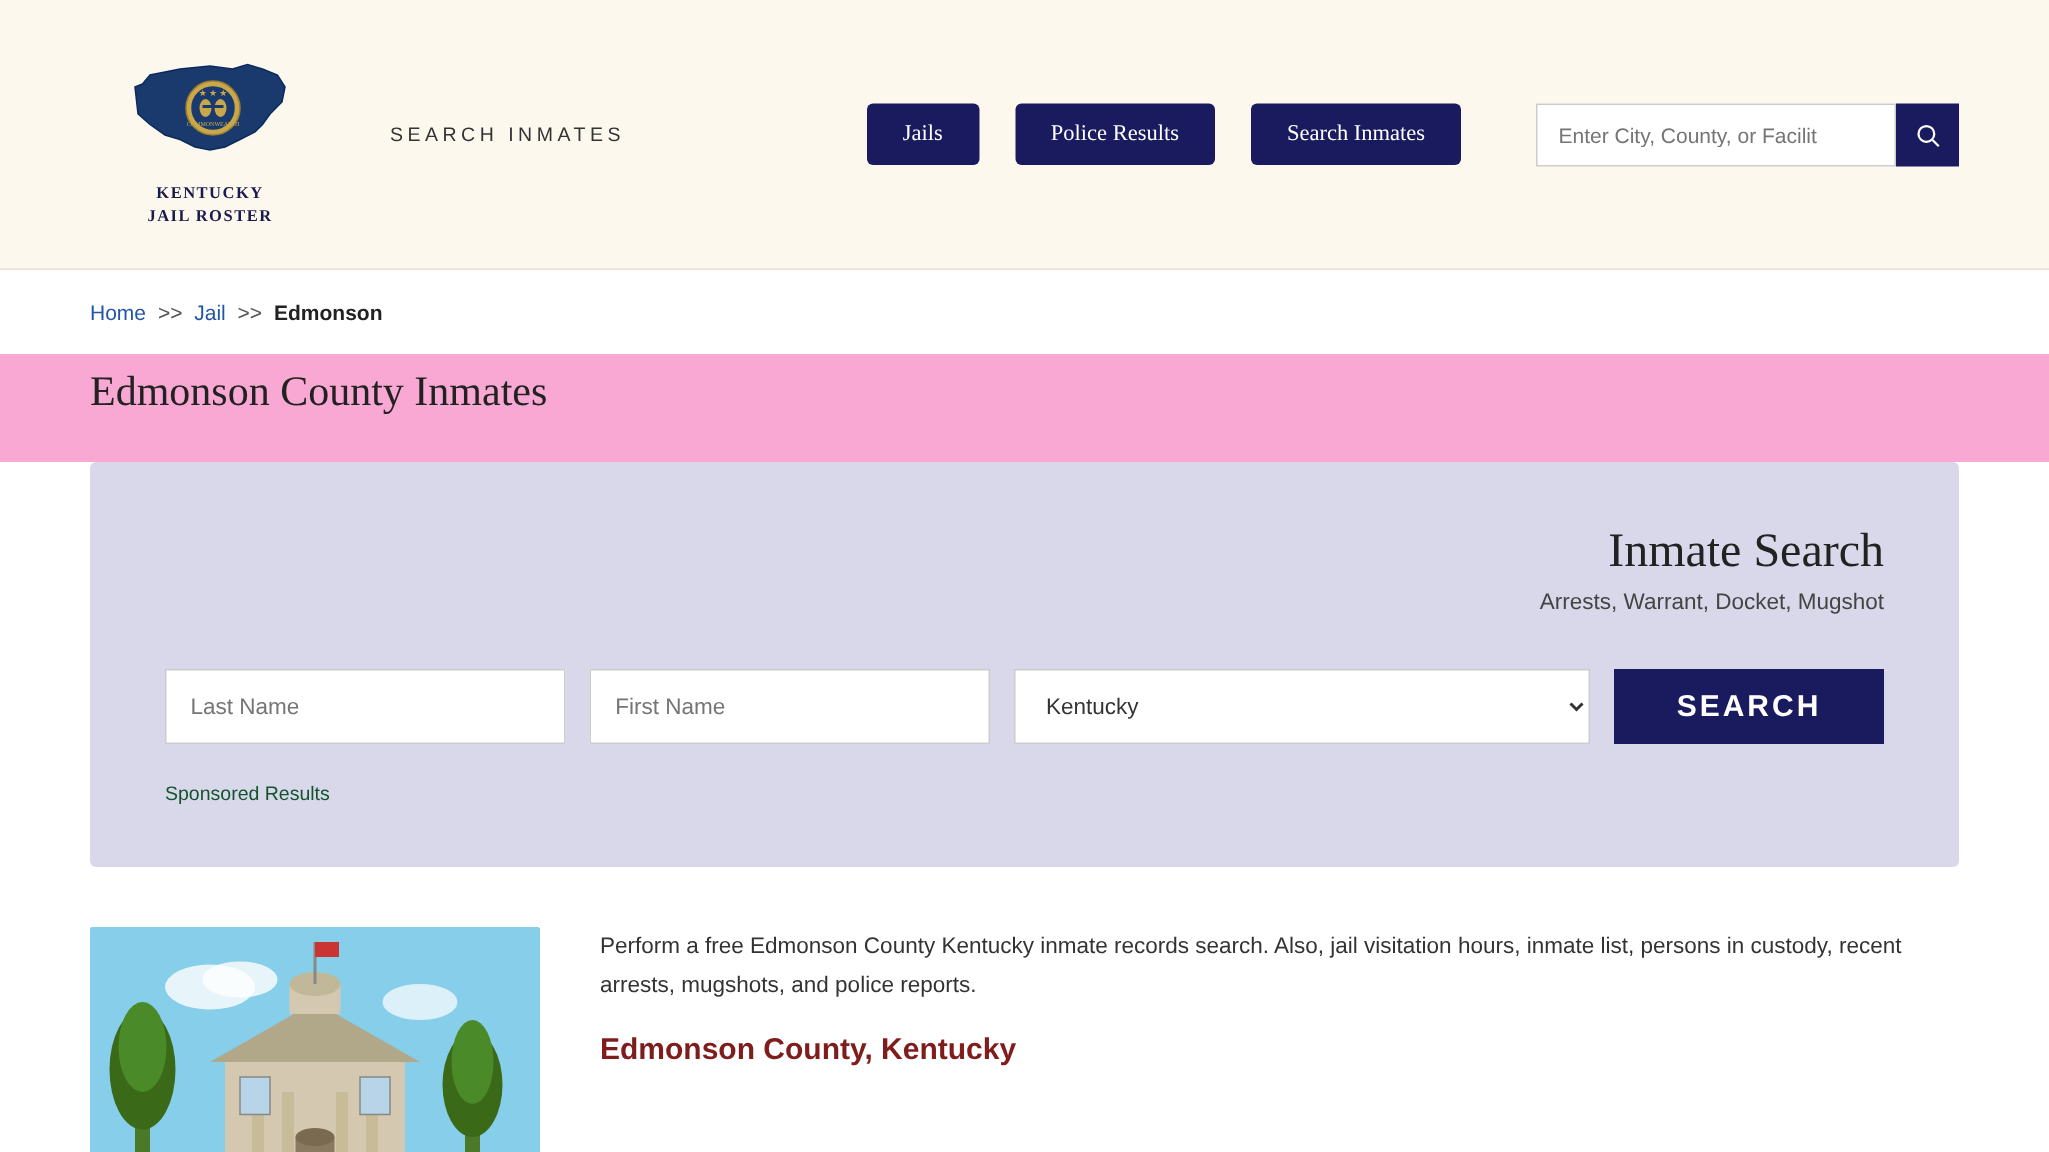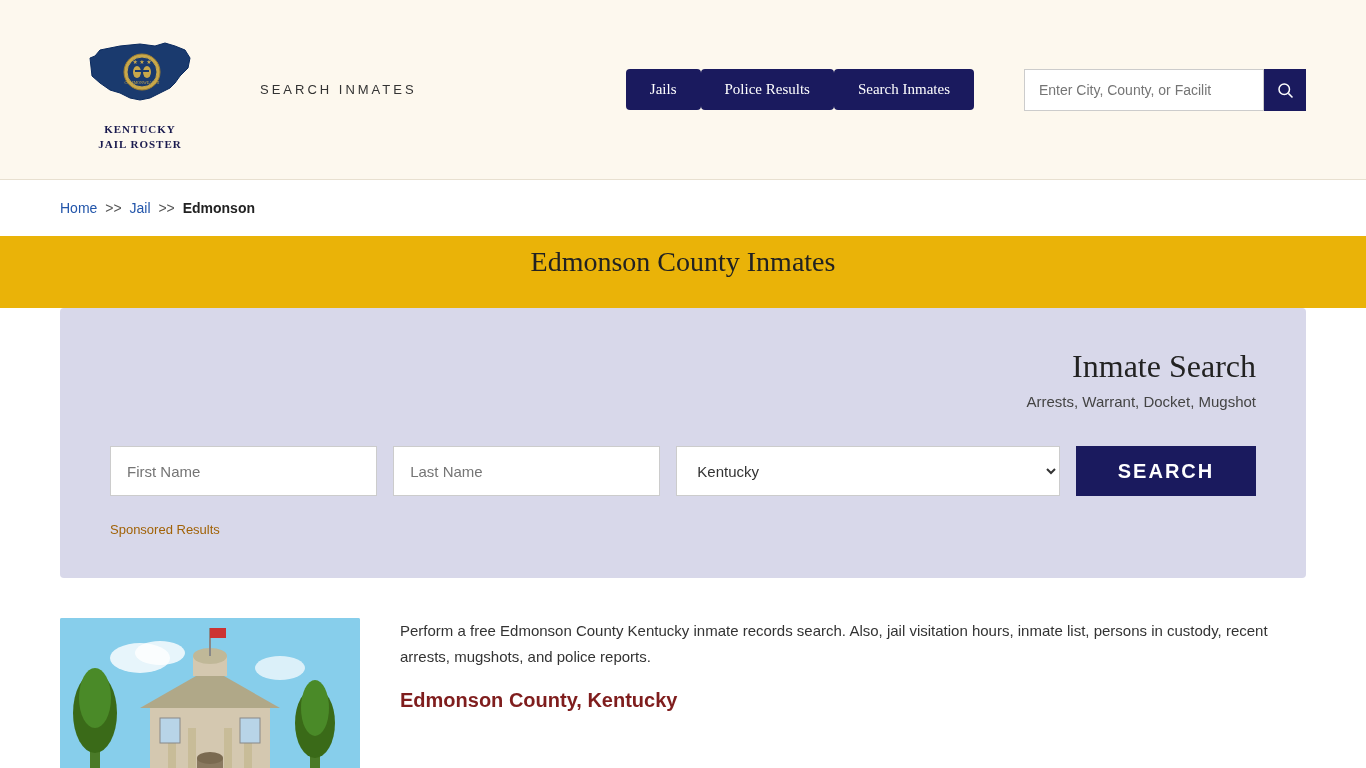--- a/index.html
+++ b/index.html
@@ -51,21 +51,21 @@
       font-weight: normal;
       font-family: Arial, sans-serif;
       text-transform: uppercase;
       margin-left: 10px;
       margin-right: auto;
     }
 
     .nav-buttons {
       display: flex;
       align-items: flex-start;
-      gap: 0;
+      gap: 24px;
     }
 
     .nav-btn {
       background: #1a1a5e;
       color: #fff;
       border: none;
       padding: 12px 24px;
       font-size: 15px;
       font-family: Georgia, serif;
       cursor: pointer;
@@ -131,23 +131,22 @@
       color: #555;
     }
 
     .breadcrumb .current {
       font-weight: bold;
       color: #222;
     }
 
     
     .page-title-area {
-      text-align: center;
       padding: 10px 60px 30px;
-      background: #eab308;
+      background: #f9a8d4;
     }
 
     .page-title {
       font-size: 28px;
       font-family: Georgia, serif;
       color: #222;
       font-weight: normal;
     }
 
     
@@ -218,21 +217,21 @@
       letter-spacing: 2px;
       cursor: pointer;
       font-weight: bold;
       text-transform: uppercase;
       min-width: 180px;
     }
 
     .sponsored-label {
       font-size: 13px;
       font-family: Arial, sans-serif;
-      color: #a16207;
+      color: #14532d;
       margin-top: 4px;
     }
 
     
     .content-section {
       display: flex;
       gap: 40px;
       padding: 40px 60px;
       align-items: flex-start;
     }
@@ -331,22 +330,22 @@
 
 <div class="page-title-area">
   <h1 class="page-title">Edmonson County Inmates</h1>
 </div>
 
 <div class="search-panel">
   <h2 class="search-panel-title">Inmate Search</h2>
   <p class="search-panel-subtitle">Arrests, Warrant, Docket, Mugshot</p>
 
   <div class="search-form-row">
+    <input class="form-input" type="text" placeholder="Last Name" style="">
     <input class="form-input" type="text" placeholder="First Name" style="">
-    <input class="form-input" type="text" placeholder="Last Name" style="">
     <select class="form-select" id="state-select">
     <option value="Alabama">Alabama</option><option value="Alaska">Alaska</option><option value="Arizona">Arizona</option><option value="Arkansas">Arkansas</option><option value="California">California</option><option value="Colorado">Colorado</option><option value="Connecticut">Connecticut</option><option value="Delaware">Delaware</option><option value="Florida">Florida</option><option value="Georgia">Georgia</option><option value="Hawaii">Hawaii</option><option value="Idaho">Idaho</option><option value="Illinois">Illinois</option><option value="Indiana">Indiana</option><option value="Iowa">Iowa</option><option value="Kansas">Kansas</option><option value="Kentucky" selected="">Kentucky</option><option value="Louisiana">Louisiana</option><option value="Maine">Maine</option><option value="Maryland">Maryland</option><option value="Massachusetts">Massachusetts</option><option value="Michigan">Michigan</option><option value="Minnesota">Minnesota</option><option value="Mississippi">Mississippi</option><option value="Missouri">Missouri</option><option value="Montana">Montana</option><option value="Nebraska">Nebraska</option><option value="Nevada">Nevada</option><option value="New Hampshire">New Hampshire</option><option value="New Jersey">New Jersey</option><option value="New Mexico">New Mexico</option><option value="New York">New York</option><option value="North Carolina">North Carolina</option><option value="North Dakota">North Dakota</option><option value="Ohio">Ohio</option><option value="Oklahoma">Oklahoma</option><option value="Oregon">Oregon</option><option value="Pennsylvania">Pennsylvania</option><option value="Rhode Island">Rhode Island</option><option value="South Carolina">South Carolina</option><option value="South Dakota">South Dakota</option><option value="Tennessee">Tennessee</option><option value="Texas">Texas</option><option value="Utah">Utah</option><option value="Vermont">Vermont</option><option value="Virginia">Virginia</option><option value="Washington">Washington</option><option value="West Virginia">West Virginia</option><option value="Wisconsin">Wisconsin</option><option value="Wyoming">Wyoming</option></select>
     <button class="search-form-btn">SEARCH</button>
   </div>
 
   <div>
     <span class="sponsored-label">Sponsored Results</span>
   </div>
 </div>
 

